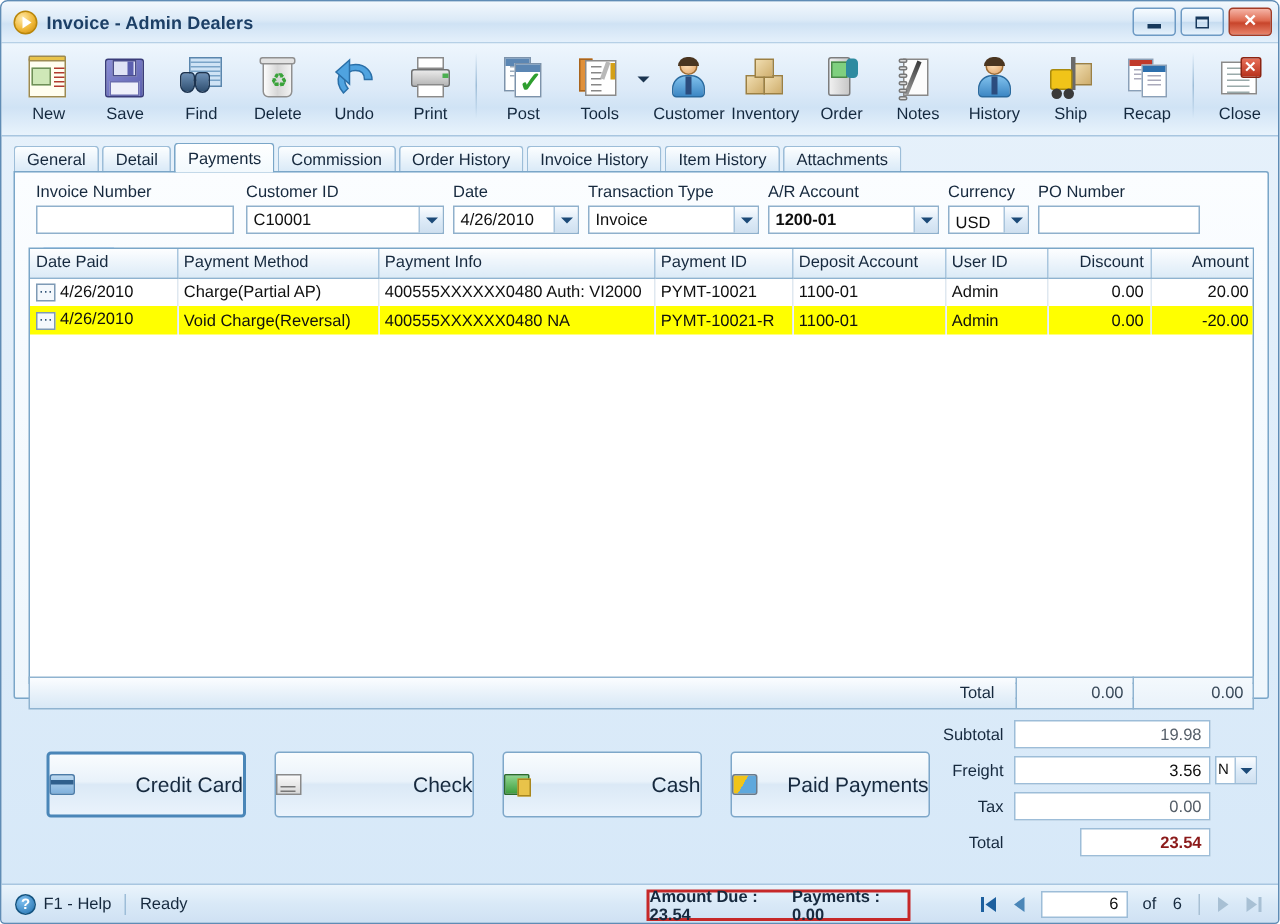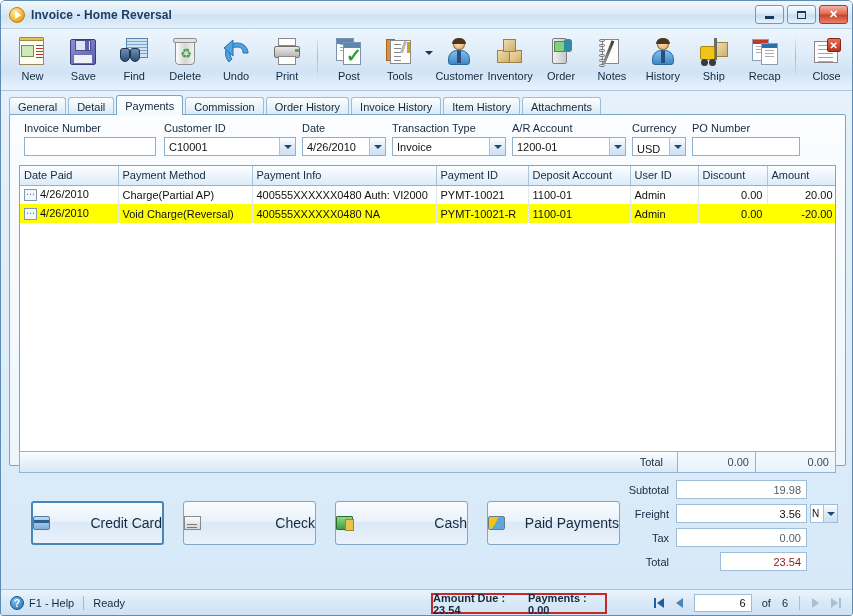--- a/index.html
+++ b/index.html
@@ -259,21 +259,21 @@
   }
   table.gr { border-collapse: collapse; width: 817px; table-layout: fixed; }
   table.gr th {
     height: 19px;
     background: linear-gradient(to bottom, #fdfeff 0%, #ecf4fb 50%, #dcebf7 100%);
     border-right: 1px solid #a9c6de;
     border-bottom: 1px solid #8fb3d0;
     font-size: 11px; font-weight: normal; color: #16293e;
     text-align: left; padding: 0 4px;
   }
-  table.gr th.r { }
+  table.gr th.r { text-align: right; }
   table.gr td {
     height: 19px;
     font-size: 11px; color: #101010;
     border-right: 1px solid #dfe8f0;
     padding: 0 4px;
     white-space: nowrap; overflow: hidden;
   }
   table.gr td.r { text-align: right; }
   tr.hl td { background: #ffff00; }
   .dots {
@@ -327,21 +327,21 @@
   .totals { position: absolute; right: 14px; top: 478px; width: 220px; }
   .trow { display: flex; align-items: center; height: 21px; margin-bottom: 3px; }
   .trow .lb2 { width: 58px; text-align: right; padding-right: 7px; font-size: 11px; color: #16293e; }
   .trow .val {
     flex: 1; height: 19px;
     background: #ffffff; border: 1px solid #9dbdd8;
     display: flex; align-items: center; justify-content: flex-end;
     padding-right: 5px; font-size: 11px; color: #555e68;
   }
   .trow .val.dark { color: #101010; }
-  .trow .val.bold { color: #8b1a1a; font-weight: normal; margin-left: 44px; }
+  .trow .val.bold { color: #8b1a1a; font-weight: bold; margin-left: 44px; }
   .minicombo {
     width: 28px; height: 19px; margin-left: 3px; flex: none;
     background: #ffffff; border: 1px solid #9dbdd8;
     display: flex; align-items: center; font-size: 10px; color: #101010;
   }
   .minicombo .mt { width: 12px; overflow: hidden; padding-left: 1px; }
   .minicombo .ma {
     width: 14px; height: 17px;
     background: linear-gradient(to bottom, #fbfdff, #dceaf7 55%, #cfe0f0);
     border-left: 1px solid #a8c4dc;
@@ -383,21 +383,21 @@
   .ofLbl { font-size: 11px; color: #16293e; margin: 0 4px; }
   .navsep { width:1px; height:14px; background:#a8c0d4; margin:0 4px; }
 </style>
 </head>
 <body>
 
 <div class="window">
 
   <div class="titlebar">
     <div class="title-icon"></div>
-    <div class="title-text">Invoice - Home Reversal</div>
+    <div class="title-text">Invoice - Admin Dealers</div>
     <div class="winbtns">
       <div class="winbtn">
           <div class="min-gl"></div>
         </div>
       <div class="winbtn">
           <div class="max-gl"></div>
         </div>
       <div class="winbtn close">
           <span class="gl">✕</span>
         </div>
@@ -670,21 +670,21 @@
         </span>
     </div>
 
     <div class="combo" style="left:382px; top:22px; width:114px;">
       <span class="txt">Invoice</span>
       <span class="arr">
           <i></i>
         </span>
     </div>
 
-    <div class="combo" style="left:502px; top:22px; width:114px;">
+    <div class="combo" style="left:502px; top:22px; width:114px;font-weight:bold;">
       <span class="txt">1200-01</span>
       <span class="arr">
           <i></i>
         </span>
     </div>
 
     <div class="combo" style="left:622px; top:22px; width:54px;align-items:flex-end;">
       <span class="txt">USD</span>
       <span class="arr">
           <i></i>

